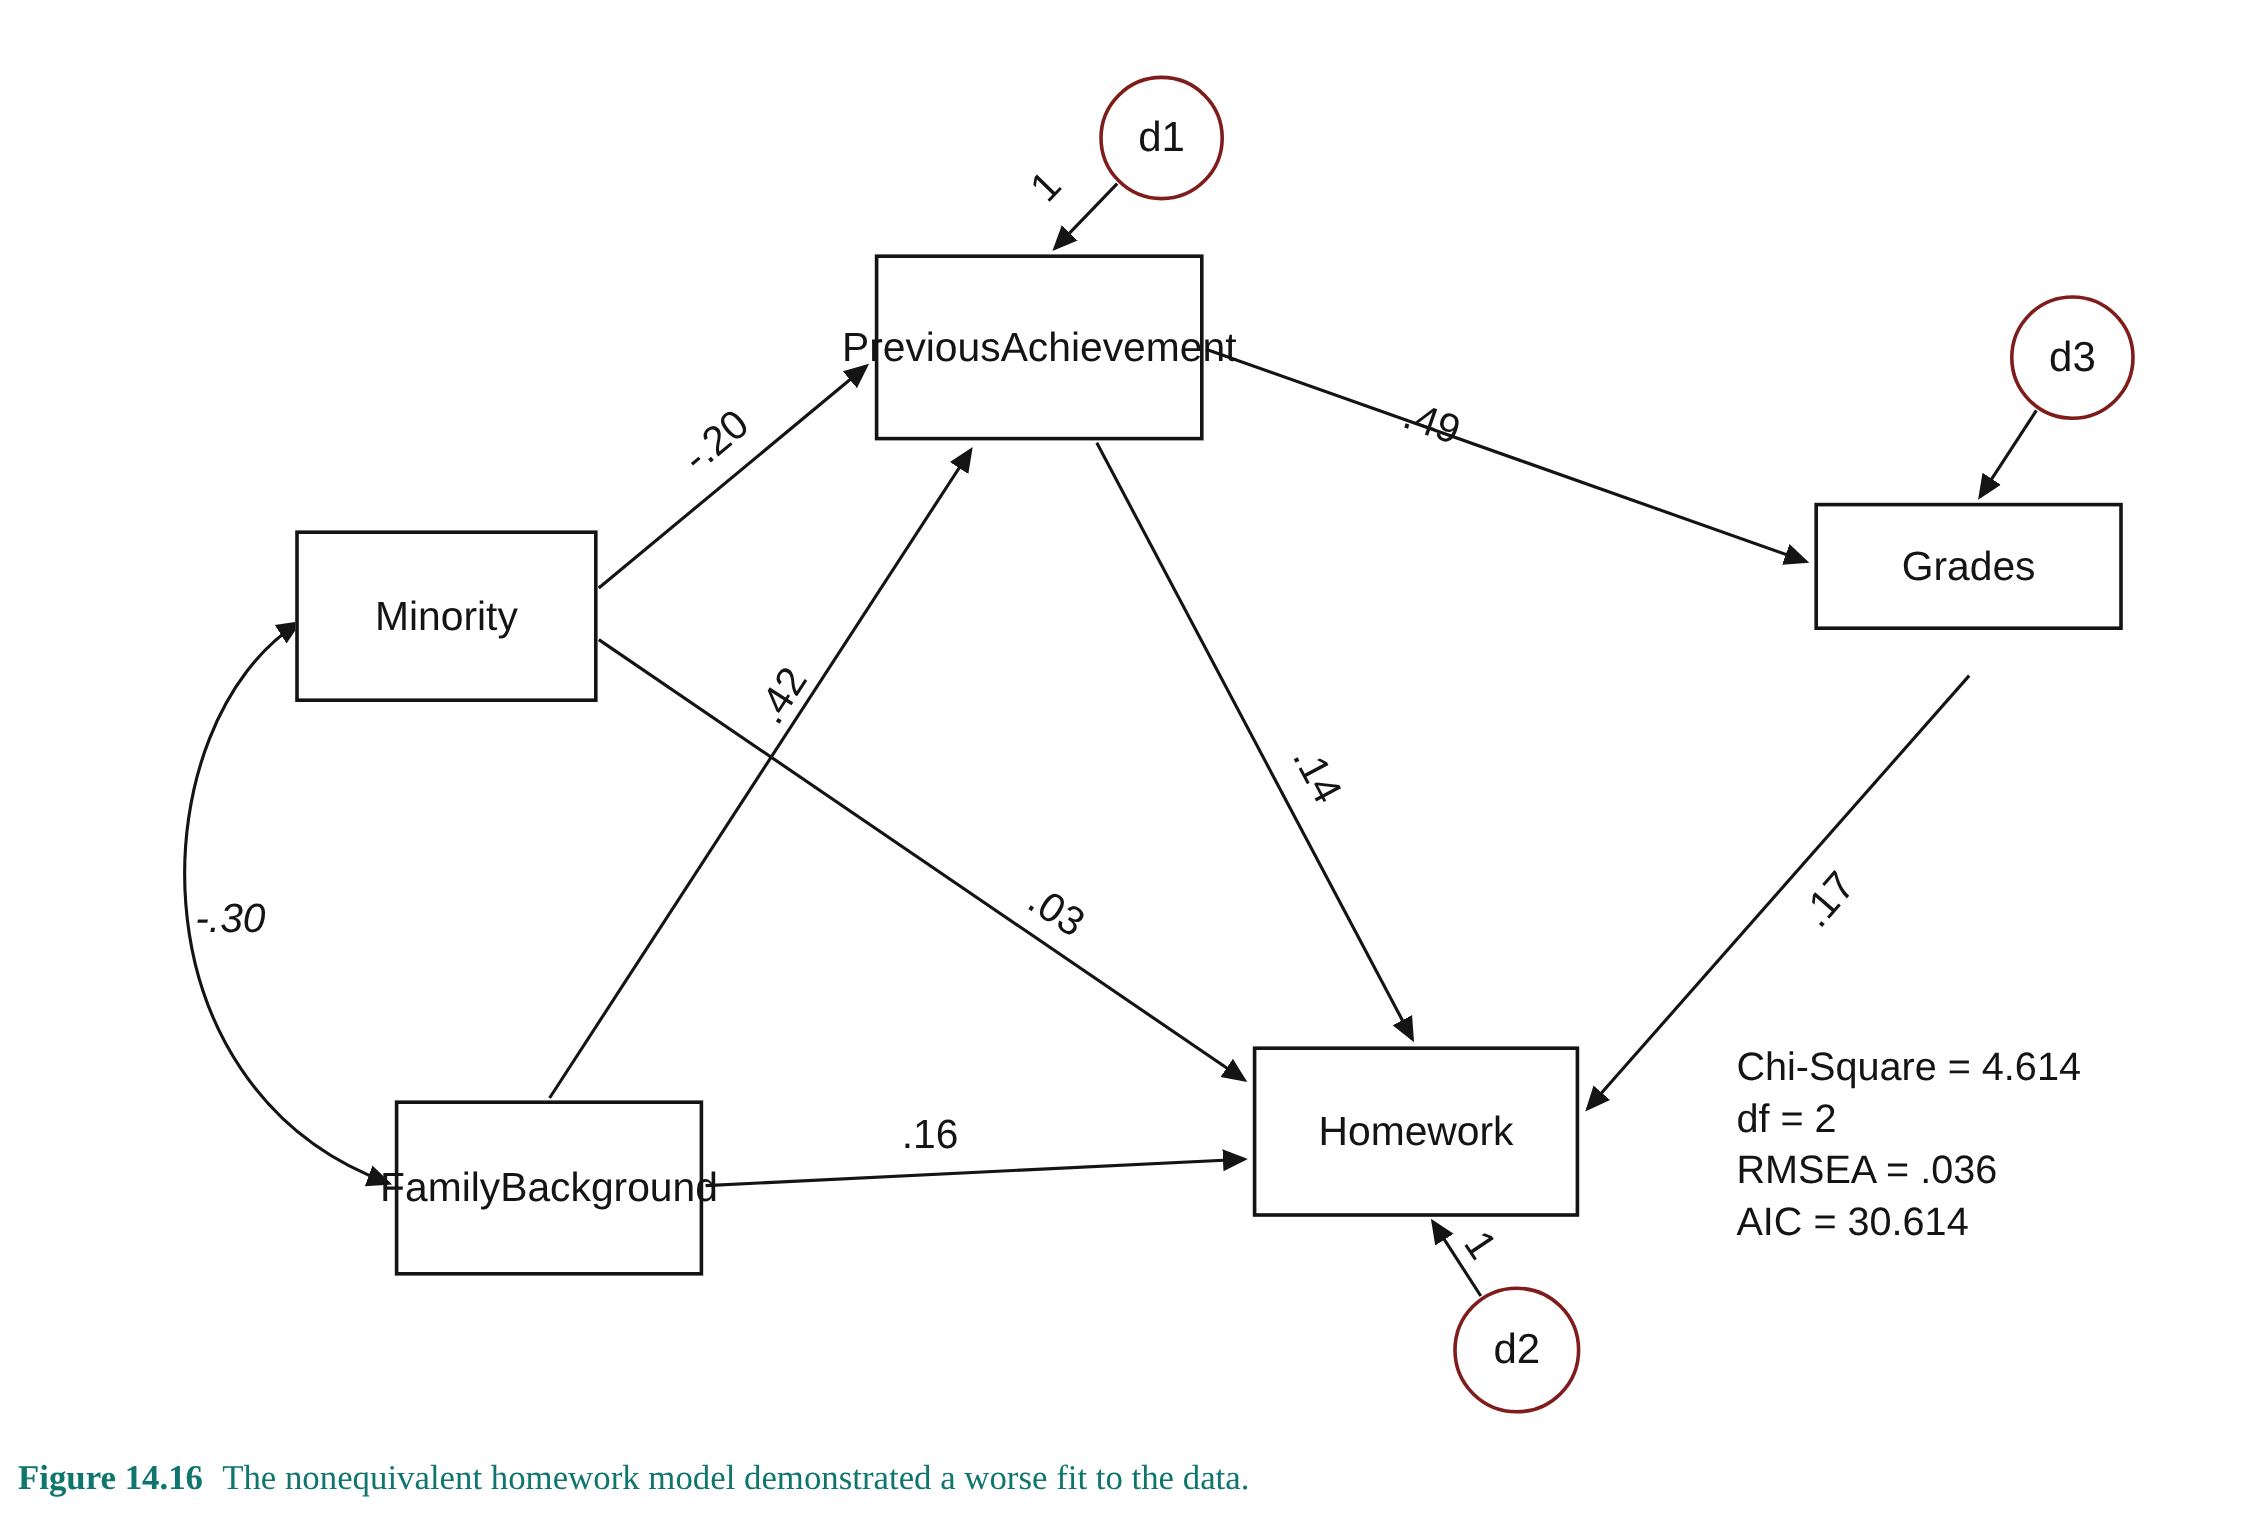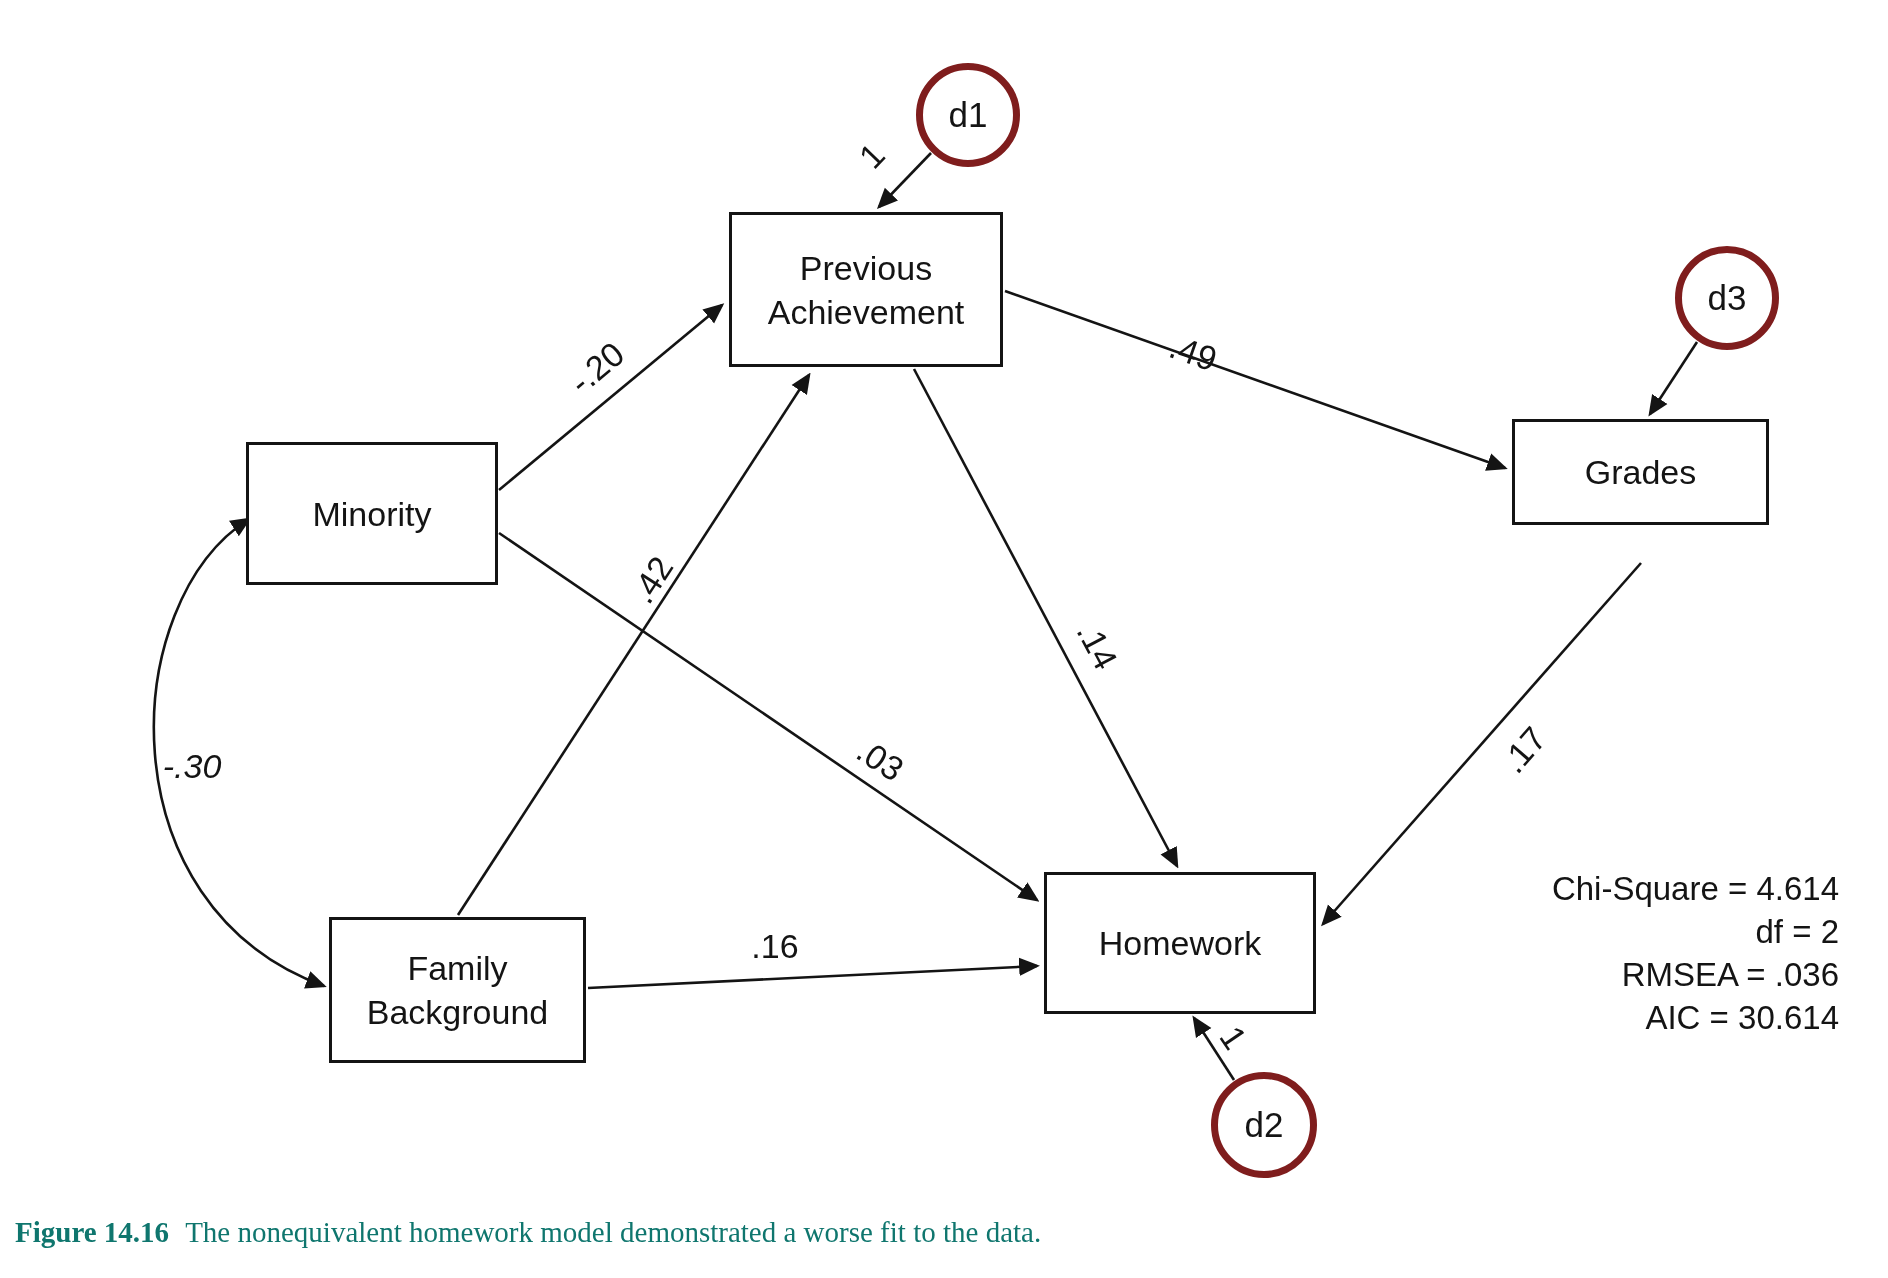--- a/index.html
+++ b/index.html
@@ -10,48 +10,48 @@
     font-family:"Liberation Sans","DejaVu Sans",sans-serif;
     color:#141414;
     overflow:hidden;
   }
   svg.edges{position:absolute;left:0;top:0;}
   .node{
     position:absolute;
     box-sizing:border-box;
     border:3px solid #141414;
     background:#ffffff;
-    display:flex;flex-direction:column;
+    display:flex;flex-direction:row;
     align-items:center;justify-content:center;
     font-size:34px;line-height:44px;
     text-align:center;
     z-index:2;
   }
   .disturbance{
     position:absolute;
     box-sizing:border-box;
-    border:7px solid #7f1d1d;
+    border:3px solid #7f1d1d;
     border-radius:50%;
     background:#ffffff;
     display:flex;align-items:center;justify-content:center;
     font-size:35px;
     z-index:2;
   }
   .coef{
     position:absolute;
     font-size:34px;
     white-space:nowrap;
     z-index:3;
     background:transparent;
   }
   .stats{
     position:absolute;
     left:1447px;top:867px;width:392px;
     font-size:33px;line-height:43px;
-    text-align:right;
+    text-align:left;
     z-index:2;
   }
   .caption{
     position:absolute;
     left:15px;top:1206px;width:1820px;
     font-family:"Liberation Serif","DejaVu Serif",serif;
     font-size:29px;line-height:52px;
     color:#0f766e;
     z-index:2;
   }

